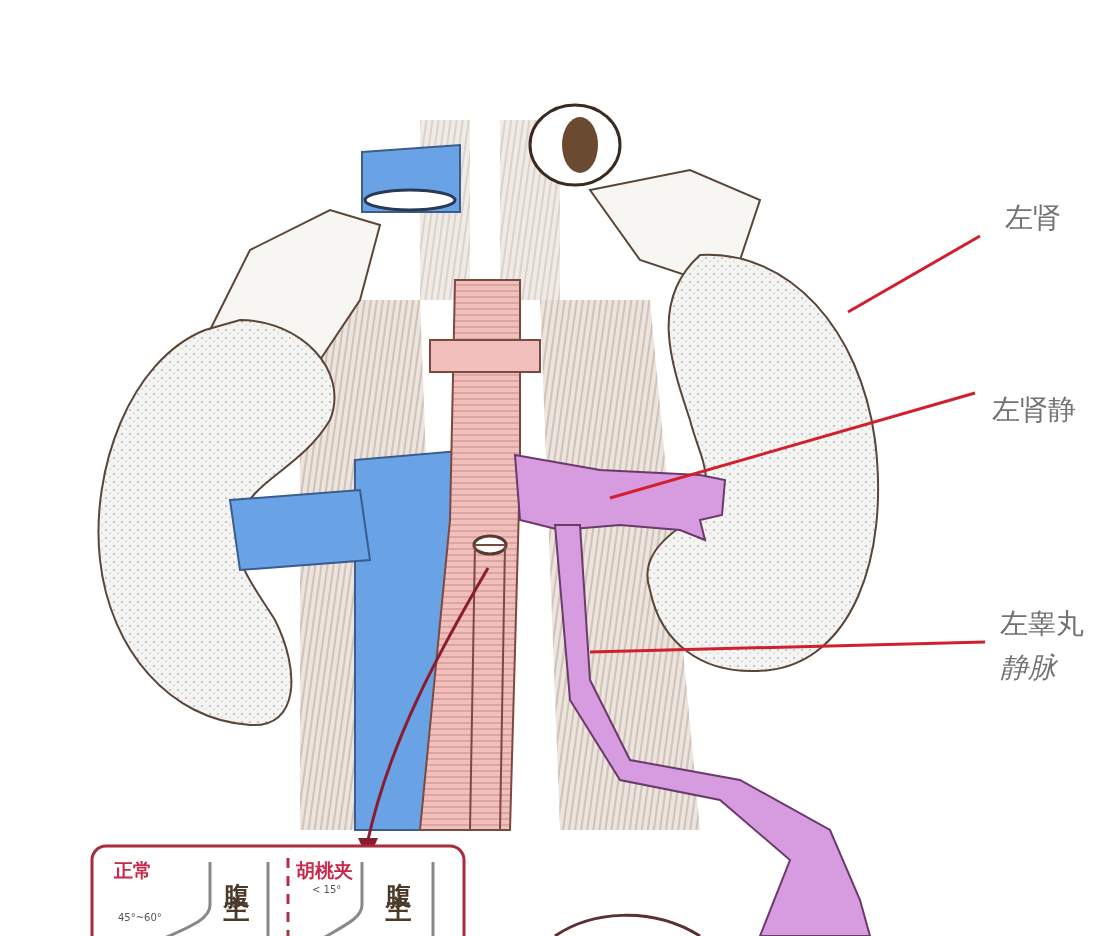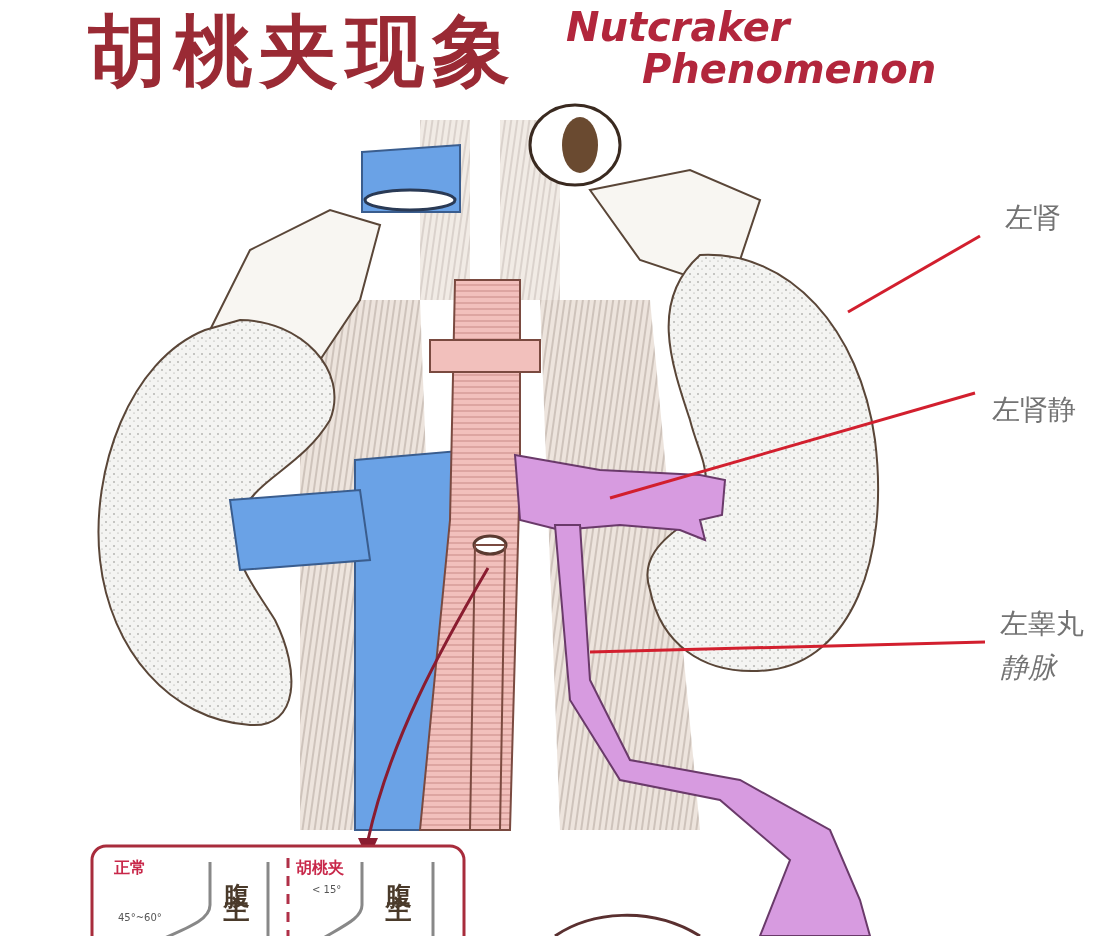--- a/index.html
+++ b/index.html
@@ -23,42 +23,37 @@
       line-height: 1.05; font-style: italic;
     }
     .title-en .l2 { display: block; padding-left: 76px; }
     .label {
       position: absolute; color: #737373;
       font-family: "DejaVu Serif", serif; font-size: 28px; line-height: 1.3;
       white-space: nowrap;
     }
     .inset-label {
       position: absolute; font-family: "DejaVu Sans", sans-serif;
-      font-weight: bold; color: #c8284a; font-size: 16px;
+      font-weight: bold; color: #c8284a; font-size: 19px;
     }
     .inset-sub {
       position: absolute; font-family: "DejaVu Sans", sans-serif;
       color: #555; font-size: 10px;
     }
     .inset-v {
       position: absolute; font-family: "DejaVu Serif", serif;
       color: #4a3a2a; font-size: 26px; font-weight: bold;
       writing-mode: vertical-rl; letter-spacing: 12px;
     }
   </style>
 </head>
 <body>
 
 <div class="canvas">
 
-  <div class="title-cn">胡桃夹现象</div>
-  <div class="title-en">
-    <span>Nutcraker</span>
-    <span class="l2">Phenomenon</span>
-  </div>
 
   <svg width="1108" height="936" viewBox="0 0 1108 936" style="position:absolute;left:0;top:0;">
     <defs>
       <pattern id="stipple" width="8" height="8" patternUnits="userSpaceOnUse">
         <rect width="8" height="8" fill="#f4f4f2"></rect>
         <circle cx="2" cy="2" r="0.8" fill="#8a8a86"></circle>
         <circle cx="6" cy="5" r="0.6" fill="#9a9a96"></circle>
       </pattern>
       <pattern id="muscle" width="6" height="20" patternUnits="userSpaceOnUse" patternTransform="rotate(8)">
         <rect width="6" height="20" fill="#e8ddd4"></rect>

